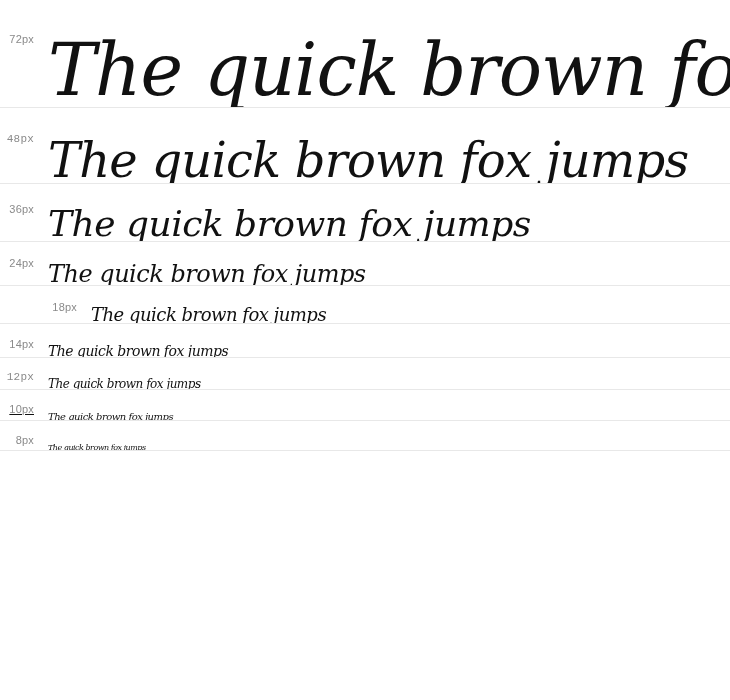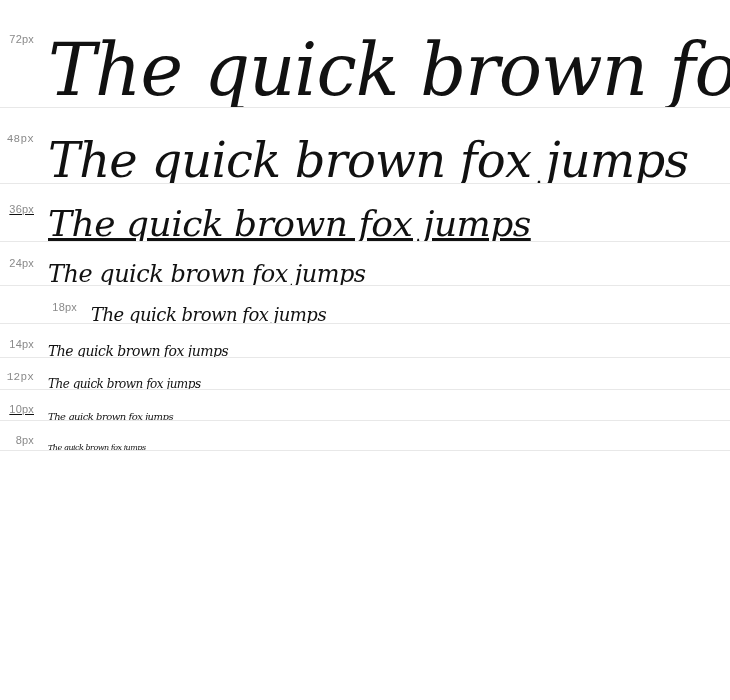--- a/index.html
+++ b/index.html
@@ -62,21 +62,21 @@
 
   
   .r0 { height: 108px; }
   .r0 .sample { font-size: 72px; letter-spacing: -1px; }
   .r0 .size-label { top: -62px; }
 
   .r1 { height: 76px; }
   .r1 .sample { font-size: 48px; letter-spacing: -0.8px; }
   .r1 .size-label { top: -38px; font-family: Liberation Mono, monospace; }
 
-  .r2 { height: 58px; text-decoration: underline; }
+  .r2 { height: 58px; }
   .r2 .sample { font-size: 36px; }
   .r2 .size-label { top: -26px; }
 
   .r3 { height: 44px; }
   .r3 .sample { font-size: 24px; }
   .r3 .size-label { top: -16px; }
 
   .r4 { height: 38px; }
   .r4 .sample { font-size: 18px; }
   .r4 .size-label { top: -10px; margin-left: 43px; }

